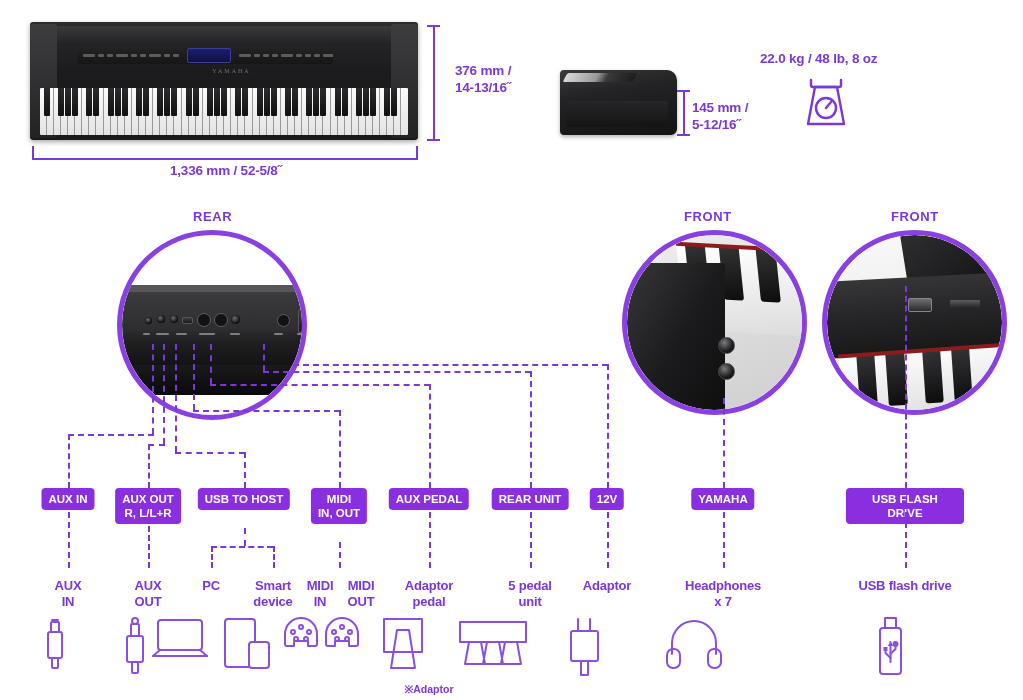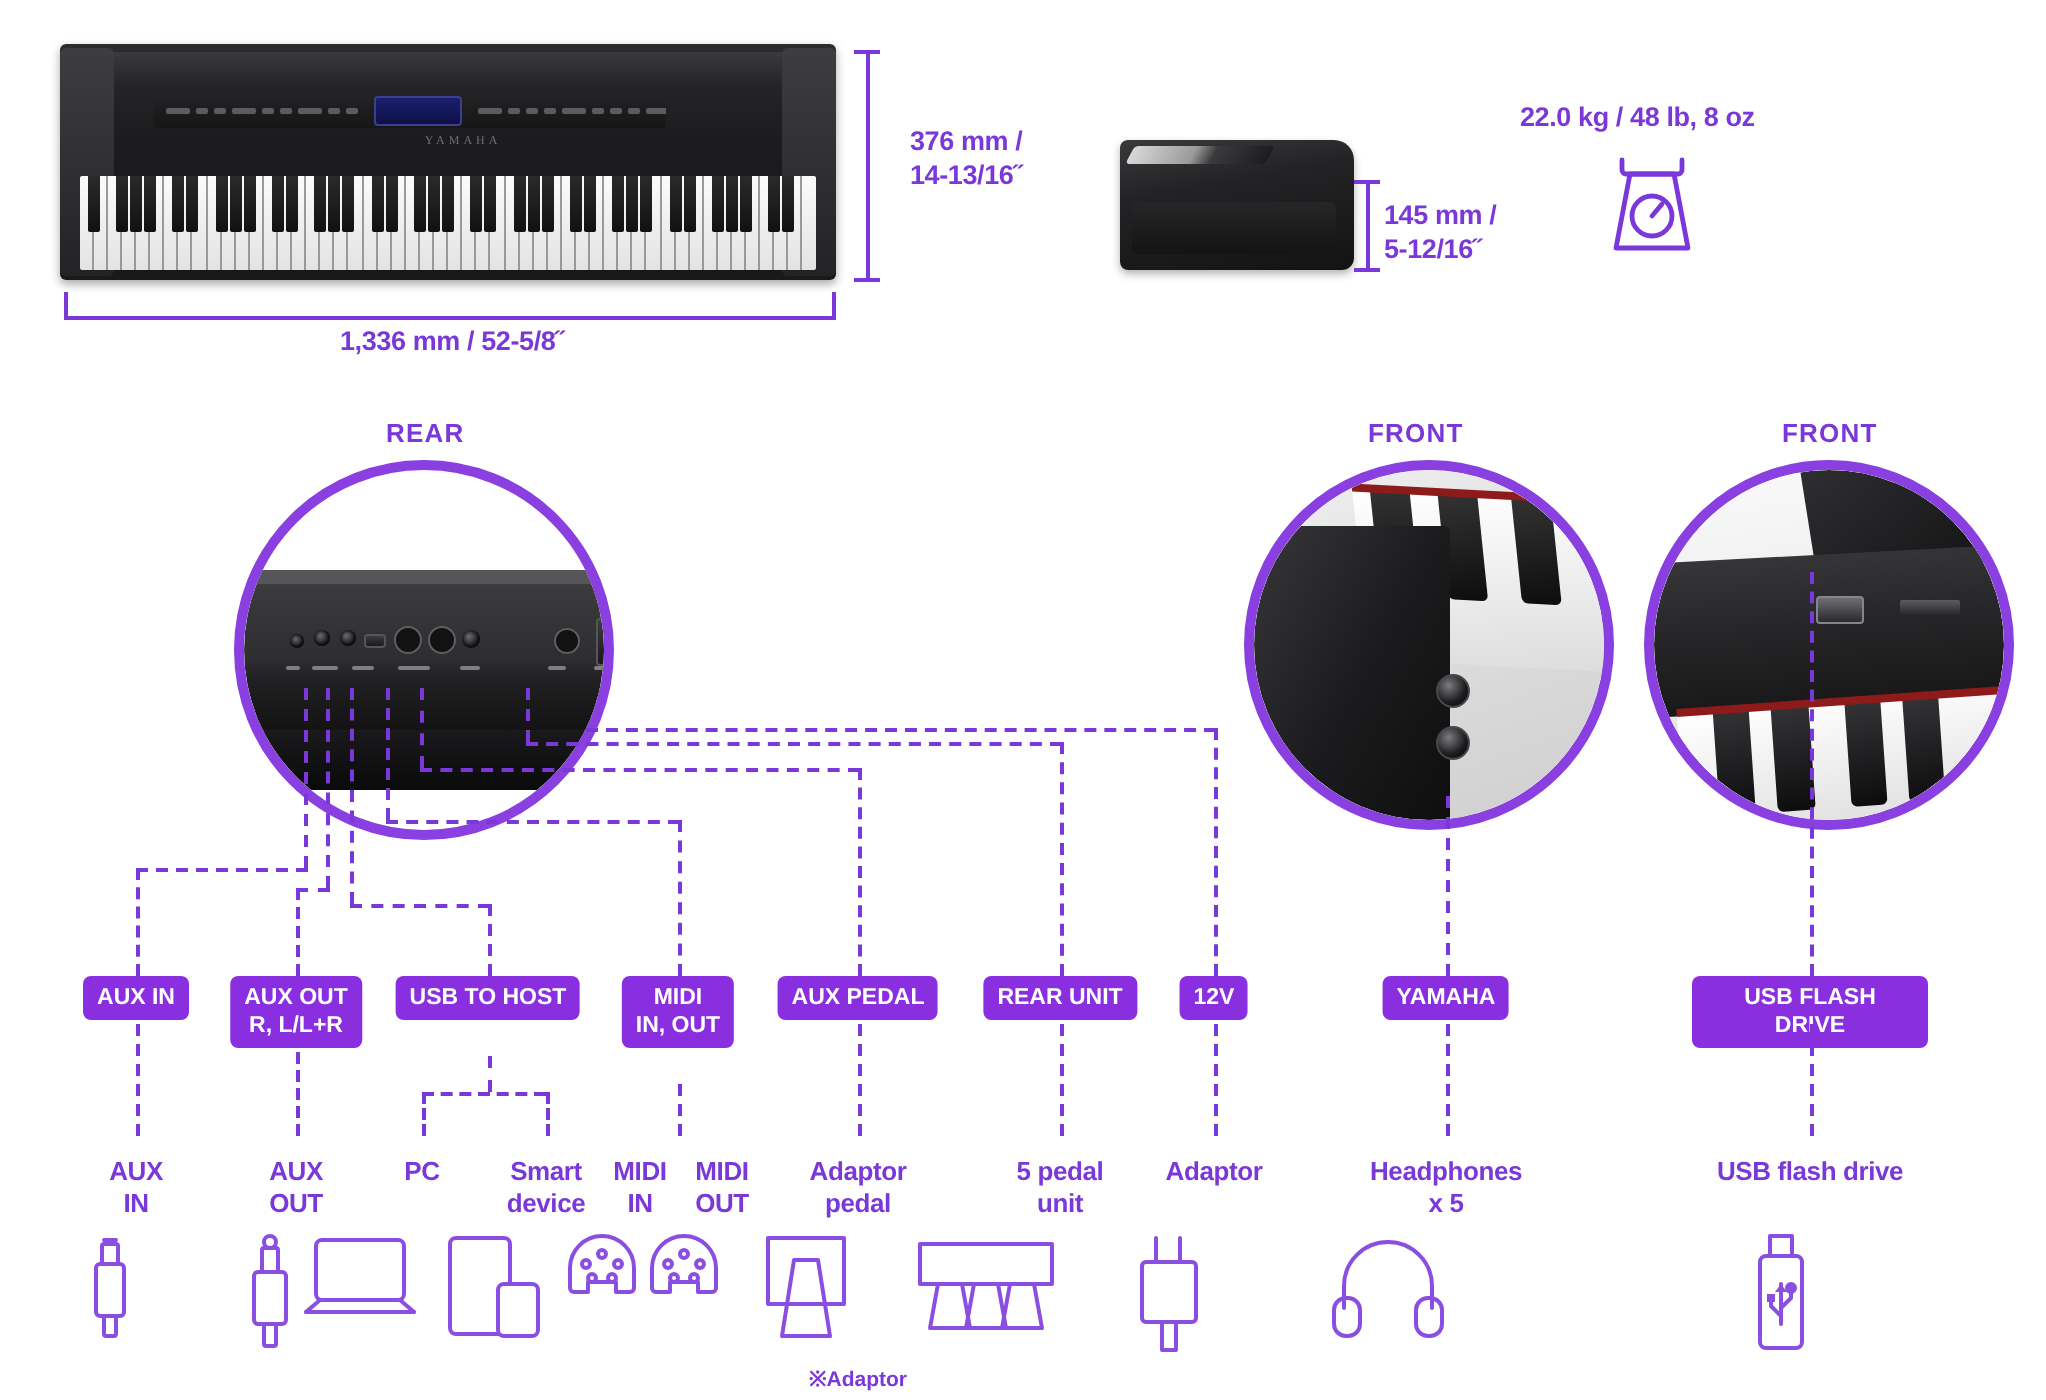--- a/index.html
+++ b/index.html
@@ -543,21 +543,21 @@
         <path d="M49 26 h12 l4 22 h-20 Z"></path>
         </svg></div>
       <div class="devlbl" style="left: 607px; top: 578px;">Adaptor</div>
       <div class="devico" style="left: 607px; top: 616px; margin-left: -22px;"><svg width="44" height="62" viewBox="0 0 44 62" stroke="#8a4fe0" stroke-width="2" fill="none" stroke-linecap="round" stroke-linejoin="round">
         <path d="M15 3 v12"></path>
           <path d="M27 3 v12"></path>
         <rect x="8" y="15" width="27" height="30" rx="2"></rect>
         <rect x="18" y="45" width="7" height="14"></rect>
         </svg></div>
       <div class="devlbl" style="left: 723px; top: 578px;">Headphones
-x 5</div>
+x 7</div>
       <div class="devico" style="left: 723px; top: 616px; margin-left: -29px;"><svg width="58" height="54" viewBox="0 0 58 54" stroke="#8a4fe0" stroke-width="2" fill="none" stroke-linecap="round" stroke-linejoin="round">
         <path d="M7 38 V27 A22 22 0 0 1 51 27 V38"></path>
         <rect x="2" y="33" width="13" height="19" rx="6"></rect>
         <rect x="43" y="33" width="13" height="19" rx="6"></rect>
         </svg></div>
       <div class="devlbl" style="left: 905px; top: 578px;">USB flash drive</div>
       <div class="devico" style="left: 905px; top: 616px; margin-left: -15px;"><svg width="30" height="60" viewBox="0 0 30 60" stroke="#8a4fe0" stroke-width="2" fill="none" stroke-linecap="round" stroke-linejoin="round">
         <rect x="10" y="2" width="11" height="10"></rect>
         <rect x="5" y="12" width="21" height="46" rx="3"></rect>
         <path d="M15.5 46 V26"></path>

